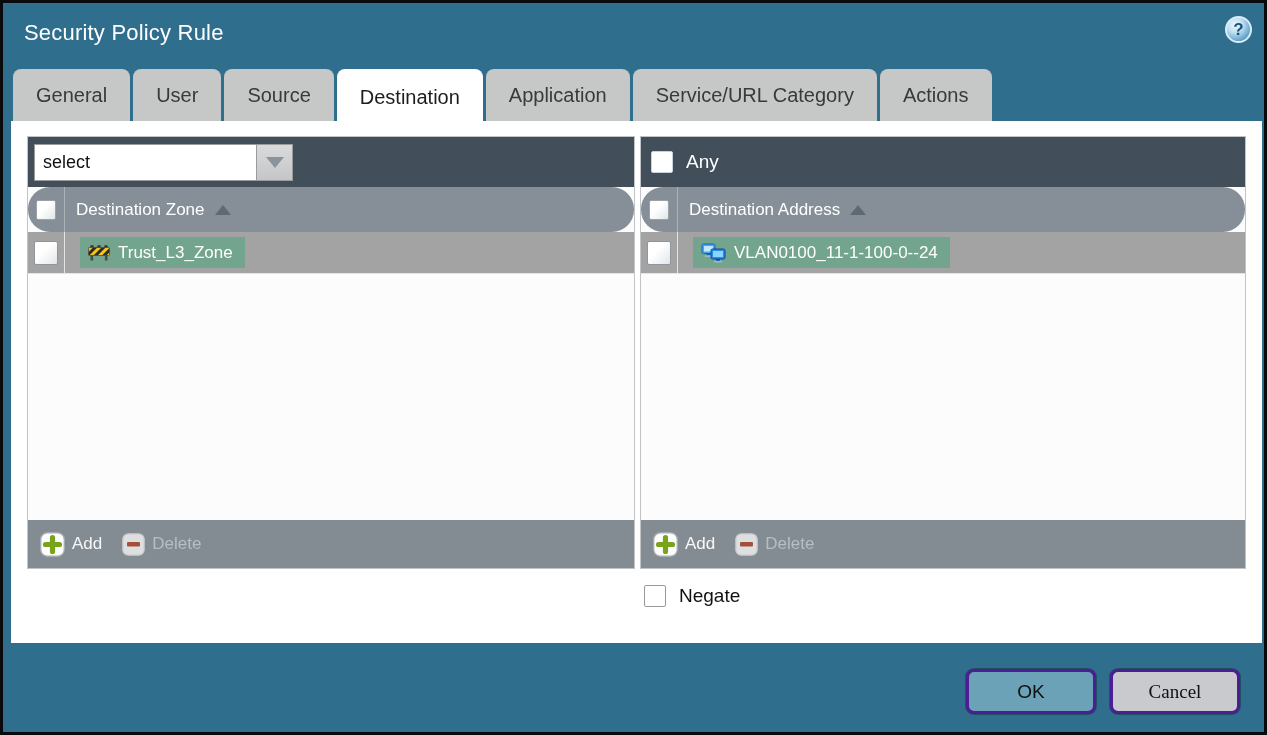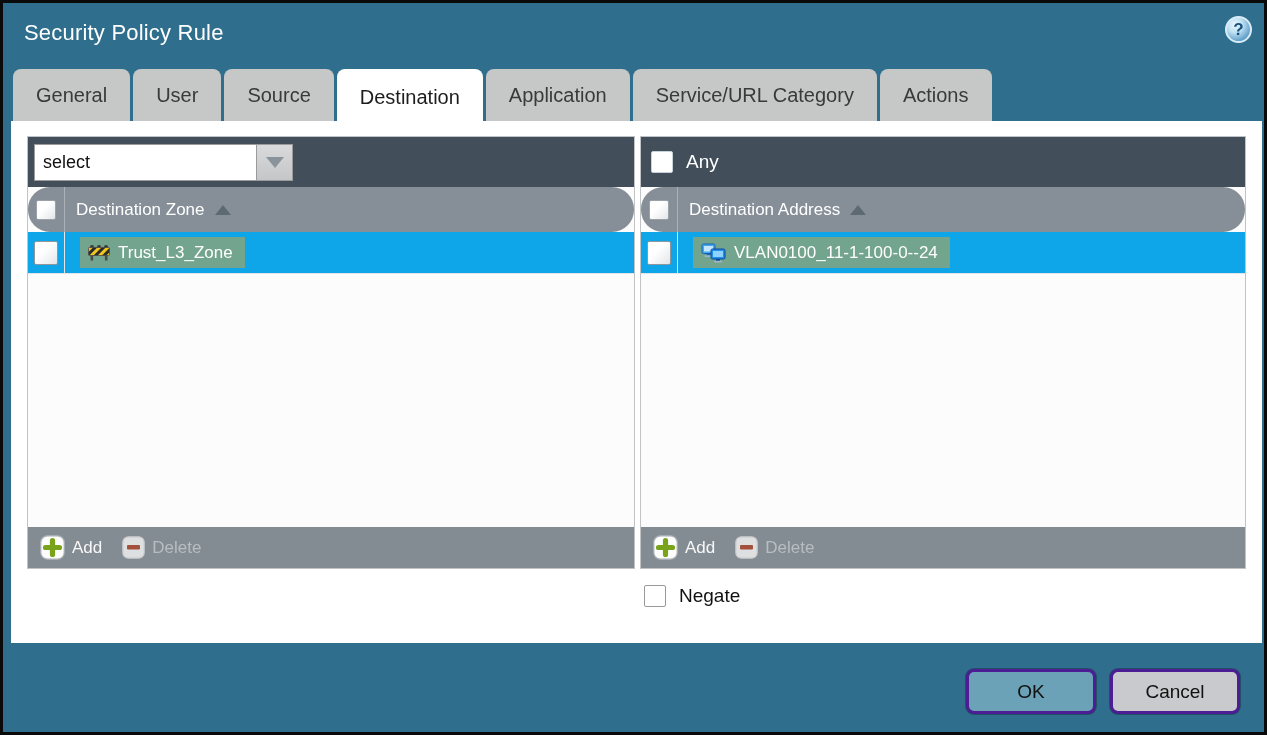--- a/index.html
+++ b/index.html
@@ -39,47 +39,47 @@
   .any-label{color:#fff;font-size:19px;}
 
   .colheader{height:45px;background:#868F97;flex:0 0 auto;display:flex;align-items:center;border-radius:22px;}
   .cb-col{width:37px;flex:0 0 auto;display:flex;align-items:center;justify-content:center;}
   .colheader .cb-col{border-right:1px solid #aab1b7;height:100%;}
   .colheader-label{color:#fff;font-size:17px;margin-left:11px;}
   .sort-asc{width:0;height:0;border-left:8px solid transparent;border-right:8px solid transparent;
             border-bottom:10px solid #5d6a74;margin-left:10px;}
 
   .pbody{flex:1 1 auto;background:#fcfcfc;overflow:hidden;}
-  .prow{height:42px;display:flex;align-items:center;border-bottom:1px solid #e2e4e6;background:#0ea5e9;}
+  .prow{height:42px;display:flex;align-items:center;border-bottom:1px solid #e2e4e6;background:#a3a3a3;}
   .prow .cb-col{border-right:1px solid #e2e4e6;height:100%;}
   .chip{display:flex;align-items:center;gap:8px;margin-left:15px;background:#73A48D;
         height:31px;padding:0 12px 0 8px;color:#fff;font-size:17px;white-space:nowrap;cursor:pointer;}
 
-  .pfooter{height:41px;background:#848C93;flex:0 0 auto;display:flex;align-items:center;padding:4px 12px;gap:20px;}
+  .pfooter{height:48px;background:#848C93;flex:0 0 auto;display:flex;align-items:center;padding:4px 12px;gap:20px;}
   .footbtn{display:flex;align-items:center;gap:7px;cursor:pointer;}
   .footbtn .lbl{font-size:17px;color:#f7f7f7;}
   .footbtn.disabled{cursor:default;}
   .footbtn.disabled .lbl{color:#b7bdc2;}
 
   
   .checkbox{background:linear-gradient(135deg,#ffffff 40%,#e2e6e9);border:1px solid #9aa1a8;border-radius:2px;cursor:pointer;}
   .cb20{width:20px;height:20px;}
   .cb24{width:24px;height:24px;border-color:#8f969c;}
   .cb-any{width:22px;height:22px;background:#fff;border:1px solid #c9d2d8;}
   .cb-negate{width:22px;height:22px;background:#fff;border:1px solid #999;}
 
   .negate-row{position:absolute;left:633px;top:464px;display:flex;align-items:center;gap:13px;}
   .negate-label{font-size:19px;color:#111;}
 
   
   .btn{position:absolute;top:666px;width:130px;height:45px;border-radius:8px;border:3px solid #4c1d95;
        font-size:19px;color:#111;display:flex;align-items:center;justify-content:center;cursor:pointer;
        box-shadow:0 0 0 1px rgba(0,0,0,.28);}
   .btn.ok{left:963px;background:#6BA2B7;}
-  .btn.cancel{left:1107px;background:#C9CACE;}
+  .btn.cancel{left:1107px;background:#C9CACE;font-family:Liberation Serif, serif;}
 
   .icon{flex:0 0 auto;display:block;}
 </style>
 </head>
 <body>
 
 <div class="dialog">
 
   <div class="titlebar">
     <div class="title">Security Policy Rule</div>

